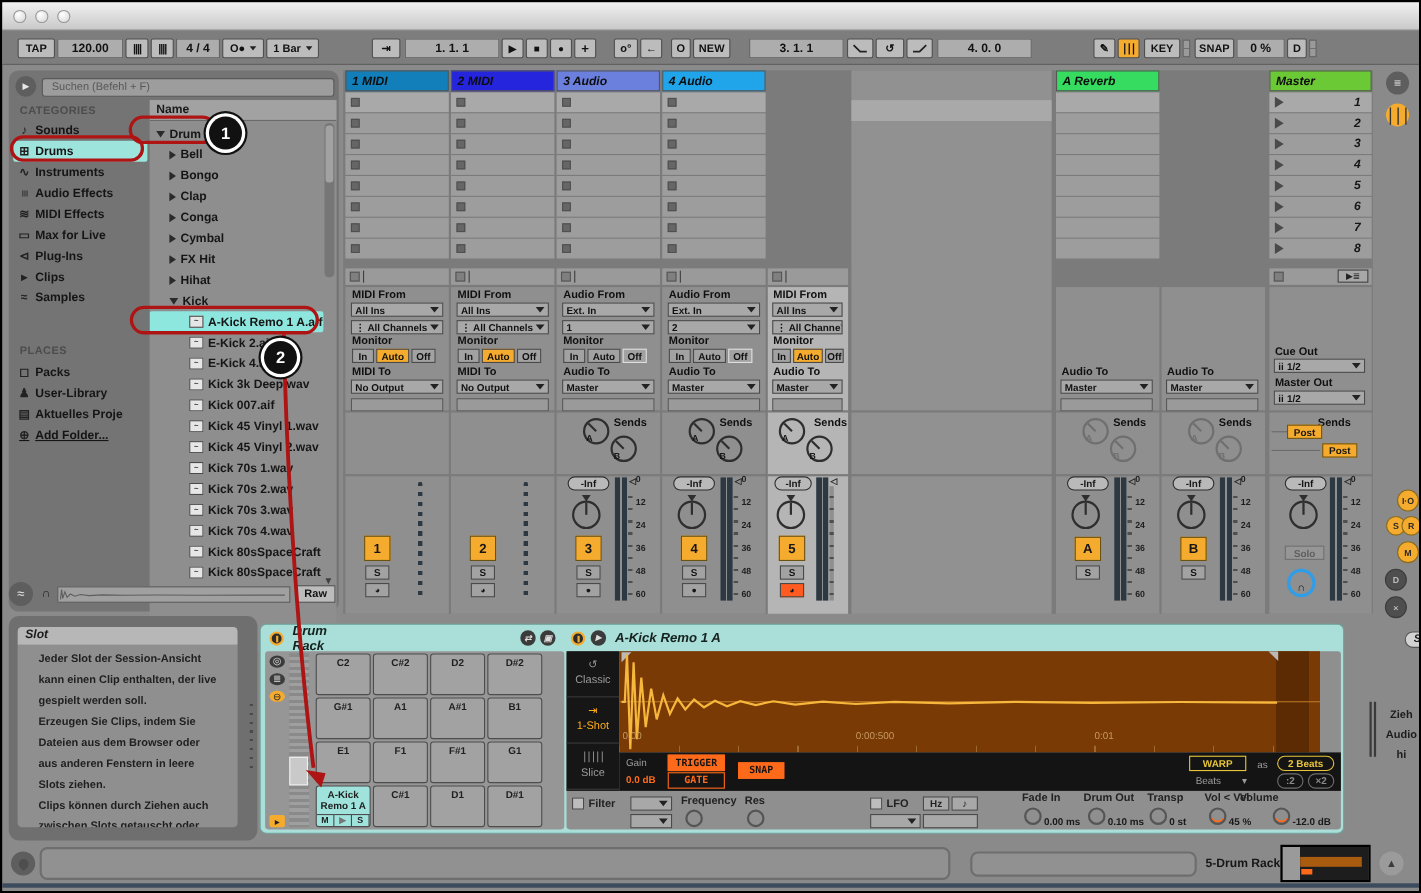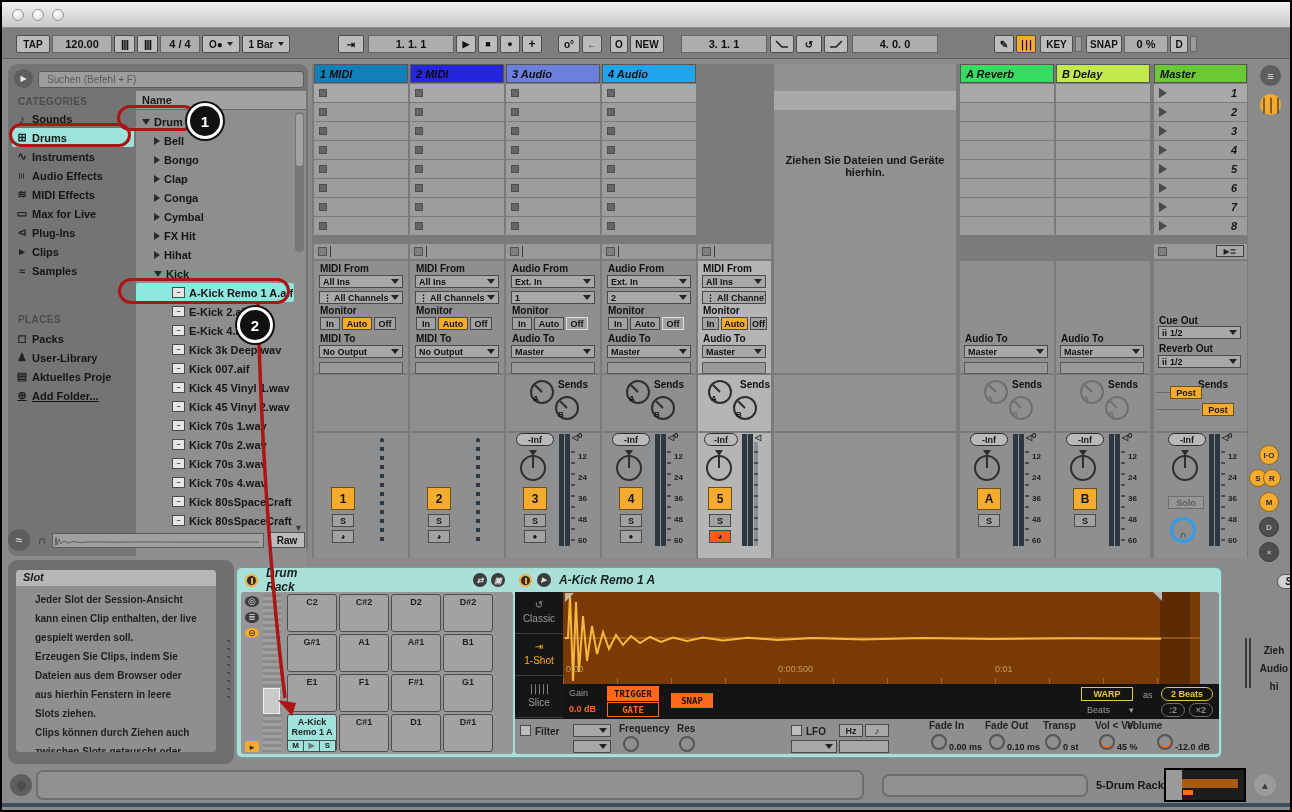--- a/index.html
+++ b/index.html
@@ -113,21 +113,21 @@
     background:repeating-linear-gradient(#2c3942 0 4px,rgba(0,0,0,0) 4px 9px);border-radius:2px;}
   .dropzone-txt{position:absolute;font-size:11px;font-weight:bold;color:#161616;text-align:center;}
   .postbtn{position:absolute;width:32px;height:13px;background:#f5ab2e;border:1px solid #6a5214;
     font-size:9px;font-weight:bold;color:#161616;display:flex;align-items:center;justify-content:center;}
   .solobtn{position:absolute;width:36px;height:13px;border:1px solid #6e6e6e;color:#5e5e5e;
     font-size:9px;font-weight:bold;display:flex;align-items:center;justify-content:center;background:#969696;}
   .cueknob{position:absolute;width:26px;height:26px;border-radius:50%;border:3px solid #2f9de8;
     color:#1d1d1d;font-size:10px;font-weight:bold;display:flex;align-items:flex-end;justify-content:center;}
   .rtoggle{position:absolute;border-radius:50%;display:flex;align-items:center;justify-content:center;
     font-size:8px;font-weight:bold;}
-  .rtoggle.or{background:#f5ab2e;color:#2a2a2a;border:1px solid #8a6a1a;}
+  .rtoggle.or{background:#f5ab2e;color:#2a2a2a;border:1px solid #8a6a1a;margin-left:11px;}
   .rtoggle.dk{background:#4e4e4e;color:#bdbdbd;border:1px solid #3a3a3a;}
 
   
   .devarea{position:absolute;left:234px;top:565px;width:986px;height:191px;background:#a9dfd8;
     border-radius:6px;border:1px solid #6fa49d;}
   .devtitle{position:absolute;top:2px;height:20px;display:flex;align-items:center;
     font-size:12px;font-weight:bold;font-style:italic;color:#15211f;}
   .pwr{width:13px;height:13px;border-radius:50%;background:#2c2c2c;border:2px solid #f5ab2e;
     position:relative;flex:0 0 13px;}
   .pwr::after{content:"";position:absolute;left:4px;top:2px;width:2px;height:6px;background:#f5ab2e;}
@@ -532,46 +532,34 @@
           <span class="stopsq"></span>
         </div>
       <div class="slot">
           <span class="stopsq"></span>
         </div>
     </div>
 
 
     <div class="abs" style="left:462px;top:0;width:182px;height:494px;background:#919191">
       <div class="abs" style="left:0;top:27px;width:100%;height:19px;background:#a9a9a9"></div>
-      <div class="dropzone-txt" style="left:0;top:90px;width:100%">Ziehen Sie Dateien und Geräte hierhin.</div>
     </div>
 
     <div class="tcol" style="left:648px;width:94px">
       <div class="thead" style="background:#35dc60">A Reverb</div>
       <div class="slot r1"></div>
       <div class="slot"></div>
       <div class="slot"></div>
       <div class="slot"></div>
       <div class="slot"></div>
       <div class="slot"></div>
       <div class="slot"></div>
       <div class="slot"></div>
     </div>
 
-    <div class="tcol" style="left:744px;width:94px">
-      <div class="thead" style="background:#c2ea4e">B Delay</div>
-      <div class="slot r1"></div>
-      <div class="slot"></div>
-      <div class="slot"></div>
-      <div class="slot"></div>
-      <div class="slot"></div>
-      <div class="slot"></div>
-      <div class="slot"></div>
-      <div class="slot"></div>
-    </div>
 
     <div class="tcol" style="left:842px;width:93px">
       <div class="thead" style="background:#6cc936">Master</div>
       <div class="slot r1">
           <span class="scene-tri"></span>
           <span class="scene-num">1</span>
         </div>
       <div class="slot">
           <span class="scene-tri"></span>
           <span class="scene-num">2</span>
@@ -770,21 +758,21 @@
     <div class="ebox" style="left:1058px;top:360px;width:84px"></div>
   </div>
 
   <div>
     <div class="iolbl" style="left:1157px;top:313px">Cue Out</div>
     <div class="dd" style="left:1156px;top:324px;width:83px">
         <span class="b" style="margin-right:3px">ii</span>
         <span>1/2</span>
         <span class="dar"></span>
       </div>
-    <div class="iolbl" style="left:1157px;top:341px">Reverb Out</div>
+    <div class="iolbl" style="left:1157px;top:341px">Master Out</div>
     <div class="dd" style="left:1156px;top:353px;width:83px">
         <span class="b" style="margin-right:3px">ii</span>
         <span>1/2</span>
         <span class="dar"></span>
       </div>
   </div>
 
   <div>
     <div class="sendslbl" style="left:556px;top:377px">Sends</div>
     <div class="knob" style="left:528px;top:378px;width:24px;height:24px">
@@ -992,21 +980,21 @@
   <div class="rtoggle or" style="left:1261px;top:467px;width:18px;height:18px">R</div>
   <div class="rtoggle or" style="left:1257px;top:490px;width:20px;height:20px">M</div>
   <div class="rtoggle dk" style="left:1257px;top:515px;width:20px;height:20px">D</div>
   <div class="rtoggle dk" style="left:1257px;top:540px;width:20px;height:20px">×</div>
 
   <div class="helpwrap">
     <div class="helpbox">
       <div class="helptitle">Slot</div>
       <div class="helptxt">
         <span>Jeder Slot der Session-Ansicht kann einen Clip enthalten, der live gespielt werden soll.</span><br>
-        <span>Erzeugen Sie Clips, indem Sie Dateien aus dem Browser oder aus hierhin Fenstern in leere Slots ziehen.</span><br>
+        <span>Erzeugen Sie Clips, indem Sie Dateien aus dem Browser oder aus anderen Fenstern in leere Slots ziehen.</span><br>
         <span>Clips können durch Ziehen auch zwischen Slots getauscht oder aus dem Arrangement in sie kopiert werden.</span>
       </div>
     </div>
   </div>
   <div class="abs" style="left:225px;top:638px;width:3px;height:60px;background:repeating-linear-gradient(#4a4a4a 0 2px,rgba(0,0,0,0) 2px 8px)"></div>
 
   <div class="devarea">
 
     <div class="devtitle" style="left:8px;width:260px">
       <span class="pwr"></span>
@@ -1108,21 +1096,21 @@
       <div class="simrow-lbl" style="left:291px;top:134px">LFO</div>
       <div class="minibtn" style="left:324px;top:132px;width:24px">Hz</div>
       <div class="minibtn" style="left:350px;top:132px;width:24px">♪</div>
       <div class="dd" style="left:276px;top:148px;width:46px">
           <span class="dar"></span>
         </div>
       <div class="minibtn" style="left:324px;top:148px;width:50px"></div>
       <div class="simrow-lbl" style="left:414px;top:128px">Fade In</div>
       <div class="smallknob" style="left:416px;top:142px"></div>
       <div class="kval" style="left:434px;top:150px">0.00 ms</div>
-      <div class="simrow-lbl" style="left:470px;top:128px">Fade Out</div>
+      <div class="simrow-lbl" style="left:470px;top:128px">Drum Out</div>
       <div class="smallknob" style="left:474px;top:142px"></div>
       <div class="kval" style="left:492px;top:150px">0.10 ms</div>
       <div class="simrow-lbl" style="left:528px;top:128px">Transp</div>
       <div class="smallknob" style="left:530px;top:142px"></div>
       <div class="kval" style="left:548px;top:150px">0 st</div>
       <div class="simrow-lbl" style="left:580px;top:128px">Vol &lt; Vel</div>
       <div class="smallknob arc" style="left:584px;top:142px"></div>
       <div class="kval" style="left:602px;top:150px">45 %</div>
       <div class="simrow-lbl" style="left:612px;top:128px">Volume</div>
       <div class="smallknob arc" style="left:642px;top:142px"></div>

